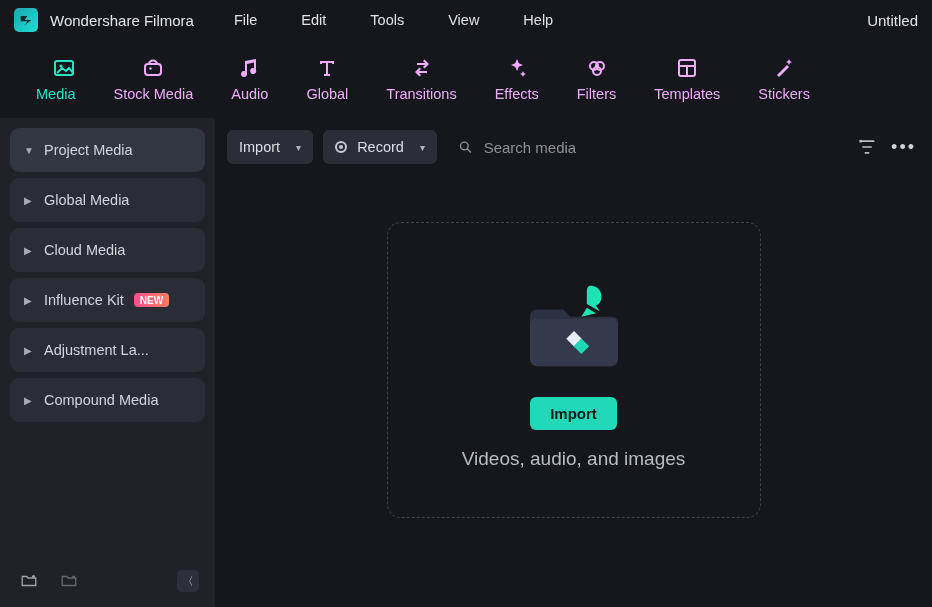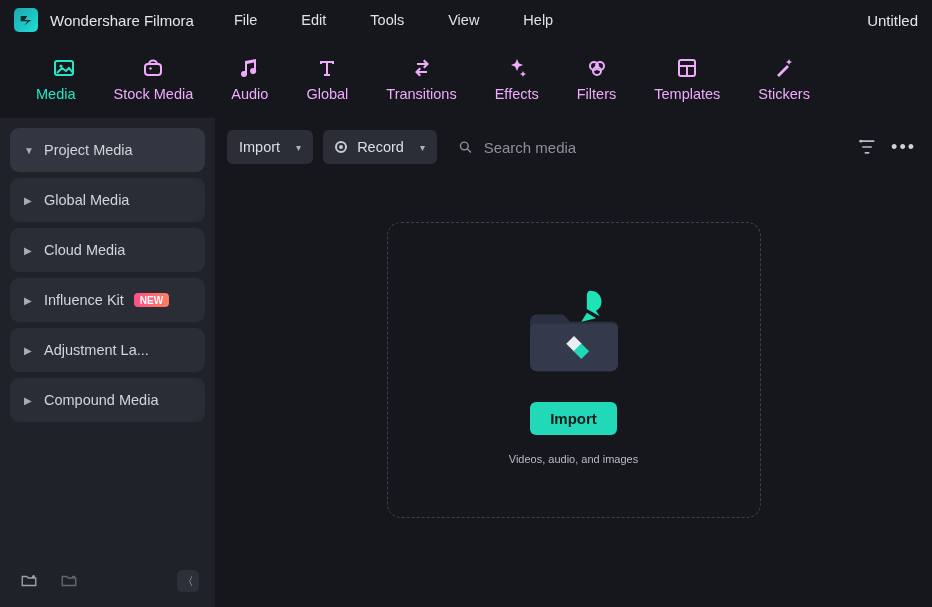--- a/index.html
+++ b/index.html
@@ -176,21 +176,21 @@
   .import-btn {
     background: #21d9b9;
     color: #0d1d1a;
     font-weight: 600;
     border: none;
     border-radius: 6px;
     padding: 8px 20px;
     font-size: 15px;
     cursor: pointer;
   }
-  .drop-caption { color: #b8bcc4; font-size: 11px; margin-top:2px;}
+  .drop-caption { color: #b8bcc4; font-size: 19px; margin-top:2px;}
 </style>
 </head>
 <body>
 
 <div class="titlebar">
   <div class="app-logo">
     <svg viewBox="0 0 24 24" width="16" height="16">
         <path d="M4 6 L14 6 L10 12 L20 12 L10 20 L14 14 L4 14 Z" fill="#0b2a2a"></path>
       </svg>
   </div>

